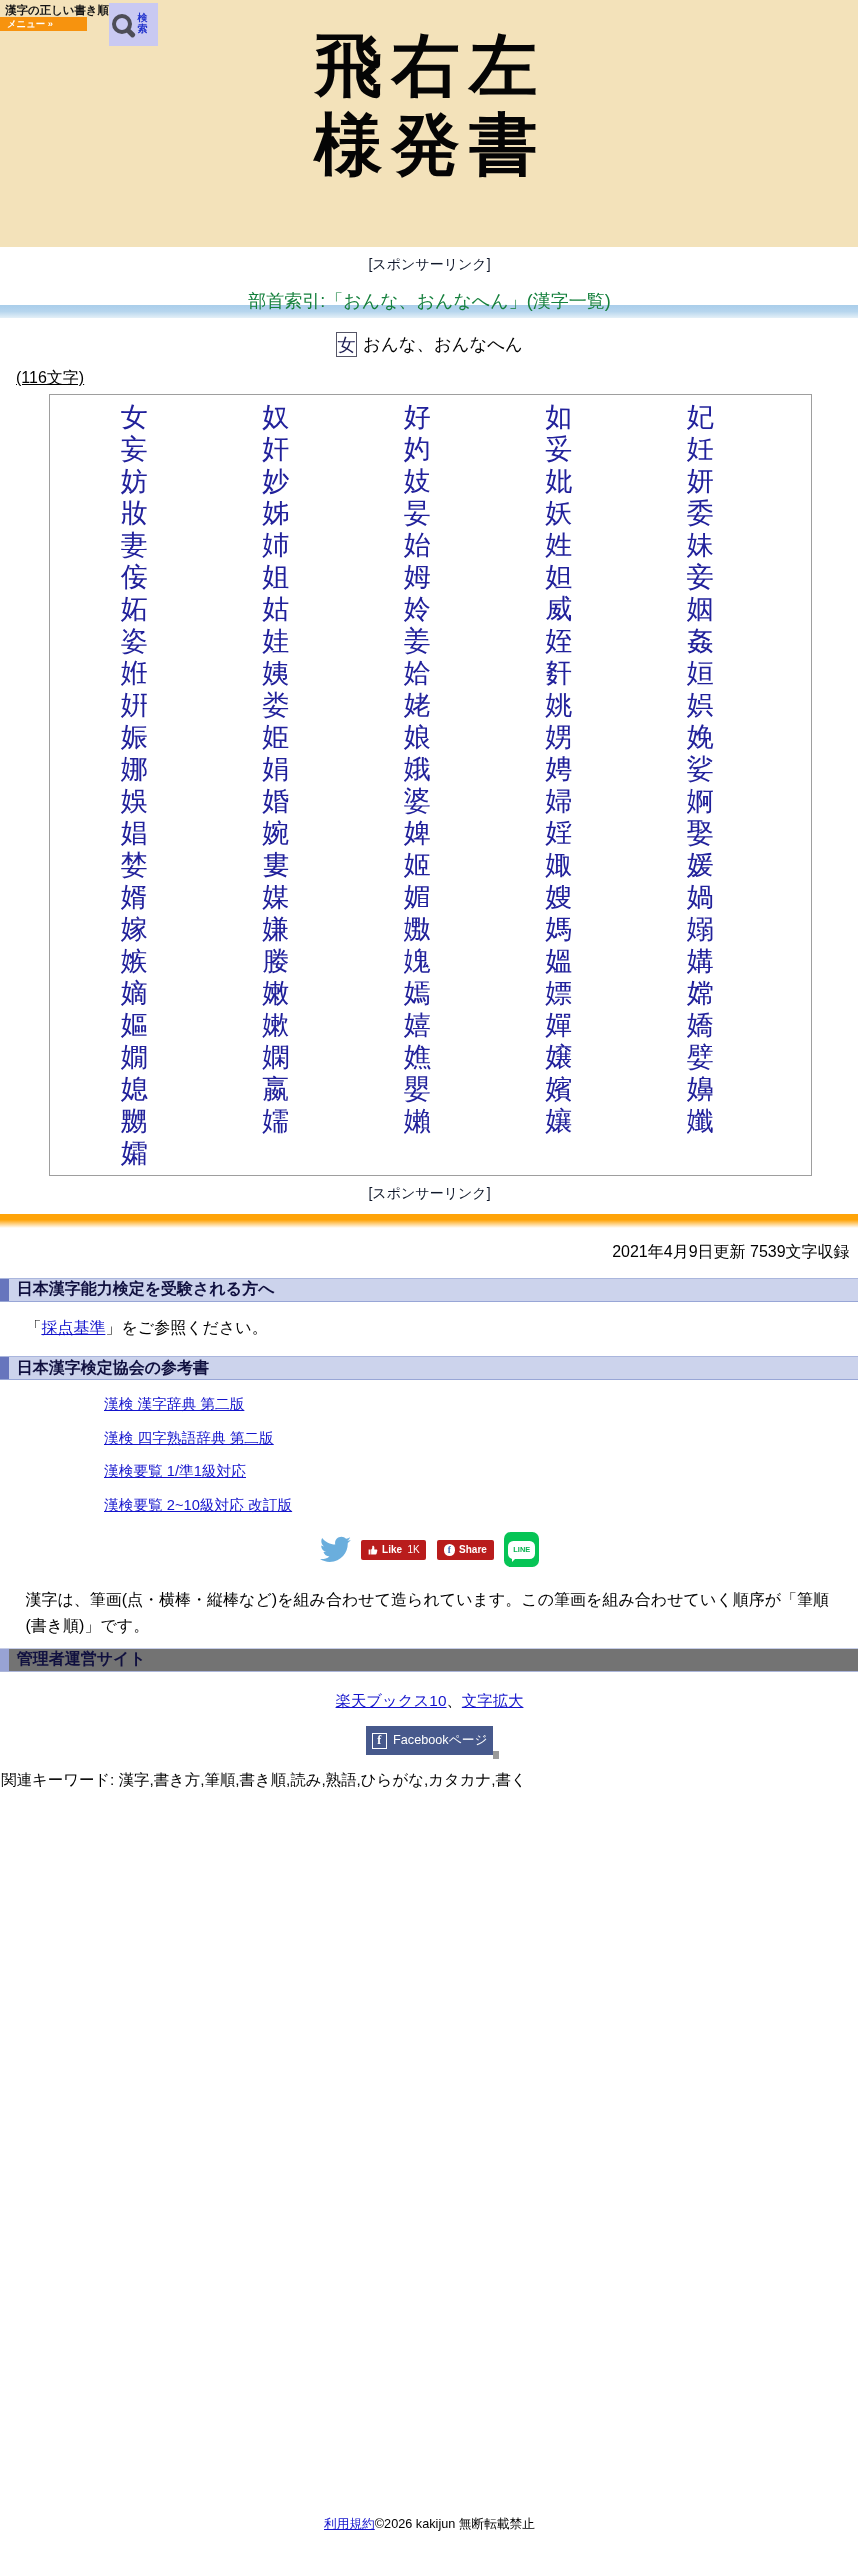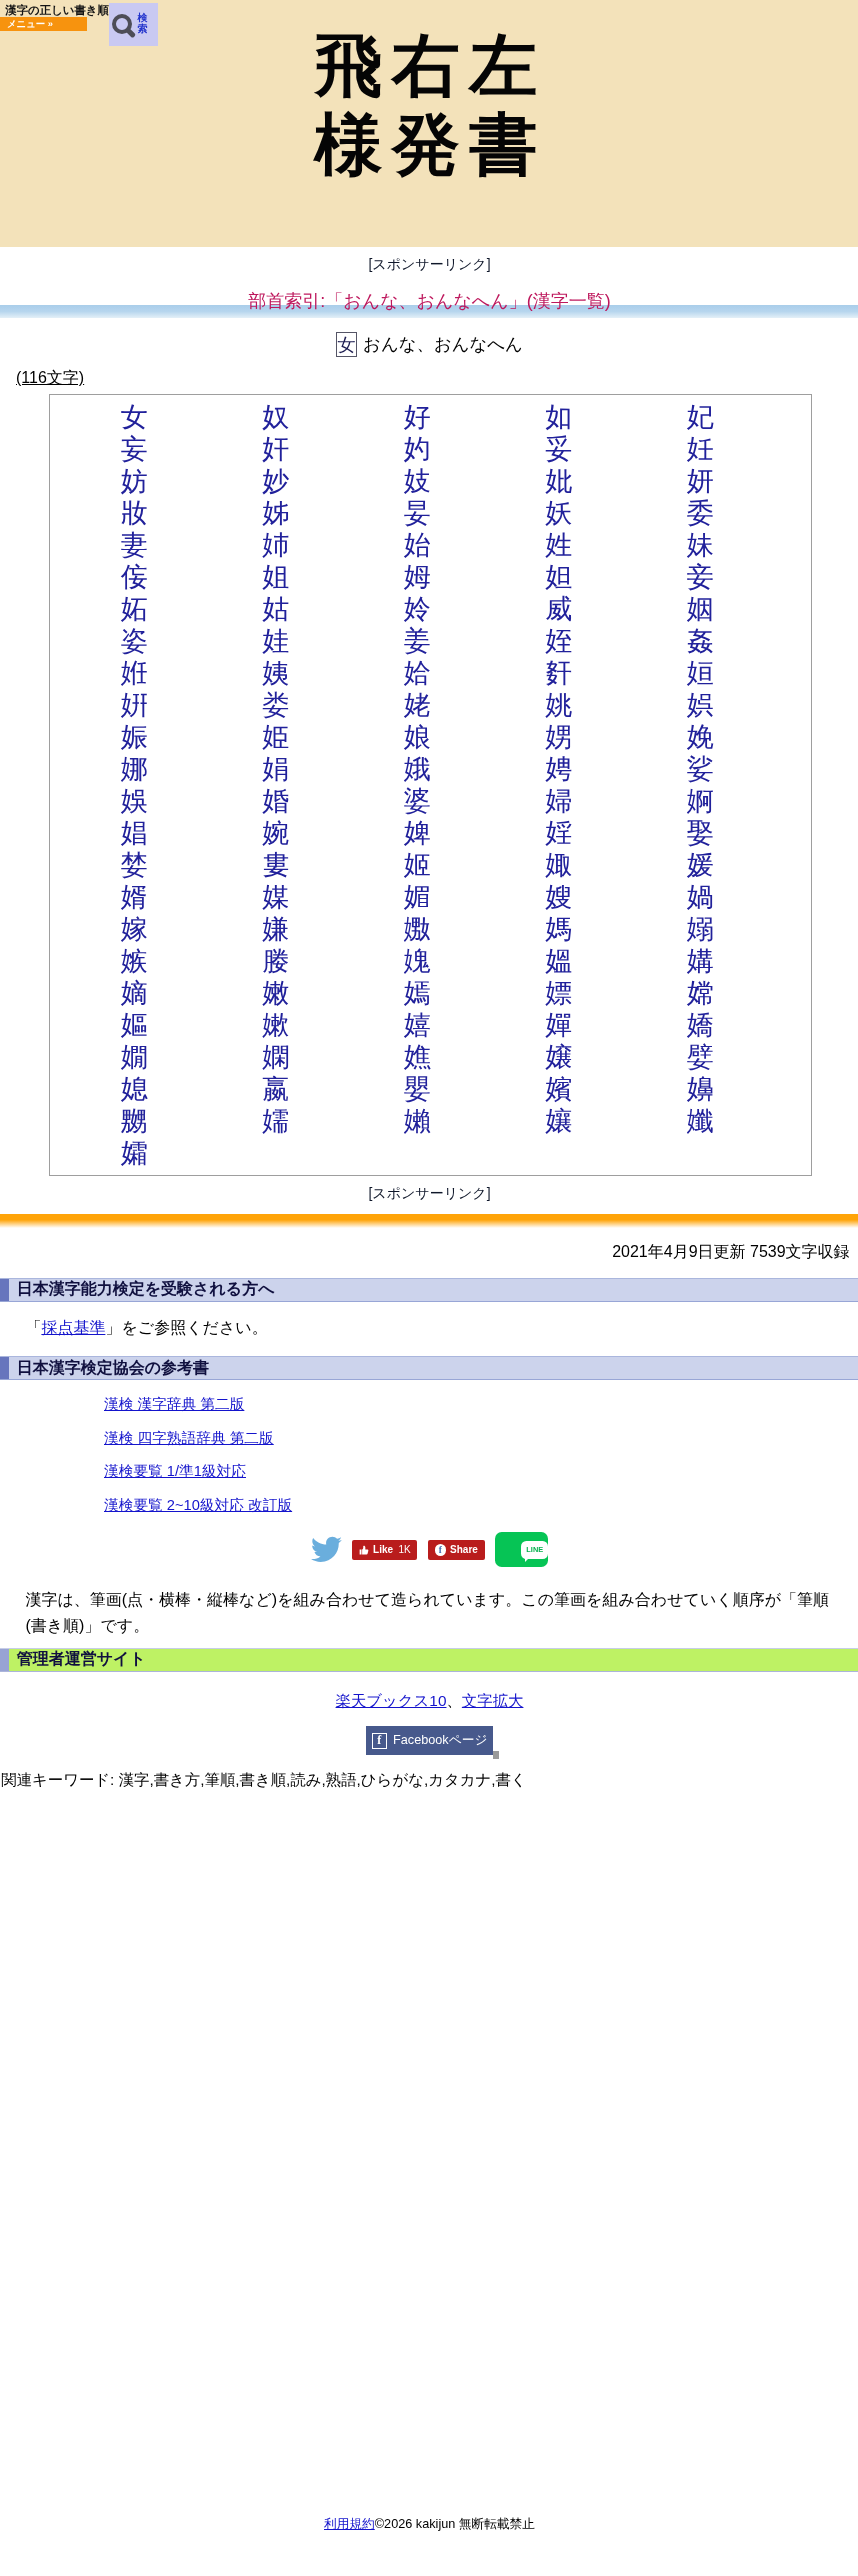--- a/index.html
+++ b/index.html
@@ -34,21 +34,21 @@
   .calligraphy .row { font-size:68px; line-height:79px; letter-spacing:9.4px; }
 
   
   .sponsor { text-align:center; color:#0f172a; font-size:14px; margin-top:9.4px; }
 
   
   .title-wrap { position:relative; margin-top:12px; height:32px; }
   .title-band { position:absolute; left:0; right:0; bottom:0; height:13.4px;
                 background:linear-gradient(180deg,#a9cdea 0%,#b7d6ee 50%,#e4f0f8 100%); }
   .title-text { position:absolute; left:0; right:0; bottom:5.3px; text-align:center;
-                font-size:18px; color:#be185d; }
+                font-size:18px; color:#15803d; }
 
   
   .radical-row { display:flex; justify-content:center; align-items:flex-end; gap:6px; margin-top:13.4px; }
   .radical-box { width:21px; height:25px; border:0.7px solid #556; background:#fff;
                  display:flex; align-items:center; justify-content:center;
                  font-family:"Liberation Serif", serif; font-size:18px; color:#1c1c50; }
   .radical-label { font-size:17.4px; padding-bottom:1.3px; }
 
   .count-label { font-size:16px; margin:10.7px 0 5.3px 16px;text-decoration:underline; }
 
@@ -61,39 +61,39 @@
   
   .orange-bar { height:13.4px; margin-top:10.7px;
                 background:linear-gradient(180deg,#ffa408 0%,#ffa408 42%,#ffffff 100%); }
   .updated { text-align:right; font-size:16px; padding:14.7px 9.4px 5.3px 0; }
 
   
   .section-header { display:flex; align-items:center; height:24px; background:#ccd3ec;
                     border-top:1.3px solid #aab6dd; border-bottom:1.3px solid #98a6d6; margin-top:9.4px; }
   .section-header .sq { width:8.7px; align-self:stretch; background:#6775bd; margin-right:8px; }
   .section-header .t { font-size:16px; color:#10103f; font-weight:bold; }
-  .section-header.light { background:#bef264; border-top-color:#c6cde7; border-bottom-color:#abb5da; }
+  .section-header.light { background:#737373; border-top-color:#c6cde7; border-bottom-color:#abb5da; }
   .section-header.light .sq { background:#98a3d4; }
 
   .note { font-size:16px; margin:16px 0 17.4px 25.4px; }
   .books { display:flex; flex-direction:column; gap:14.7px; margin:14.7px 0 17.4px 104px; }
   .books a { font-size:14.7px; width:fit-content; }
 
   
   .social { display:flex; align-items:center; justify-content:center; gap:10.7px; margin:12px 0 20px; }
   .tw-icon { width:31px; height:27px; cursor:pointer; }
   .fb-btn { background:#b91c1c; color:#fff; font-size:10px; font-weight:bold; height:19.4px;
             display:flex; align-items:center; padding:0 6.7px; border-radius:2px; gap:4px; cursor:pointer; }
   .fb-btn svg { width:10px; height:10px; }
   .fb-btn .cnt { font-weight:normal; margin-left:1.3px; }
   .f-circle { width:11.4px; height:11.4px; background:#fff; color:#4267b2; border-radius:50%;
               font-family:"Liberation Serif", serif; font-weight:bold; font-size:9.4px;
               display:flex; align-items:center; justify-content:center; }
-  .line-btn { width:53px; height:35px; background:#06c455; border-radius:6.7px;
-              display:flex; align-items:center; justify-content:flex-end; cursor:pointer; }
+  .line-btn { width:35px; height:35px; background:#06c455; border-radius:6.7px;
+              display:flex; align-items:center; justify-content:center; cursor:pointer; }
   .line-bubble { width:27px; height:18px; background:#fff; border-radius:5.3px; position:relative;
                  display:flex; align-items:center; justify-content:center;
                  color:#06b14e; font-size:7.4px; font-weight:bold; letter-spacing:0; }
   .line-bubble::after { content:""; position:absolute; left:4px; bottom:-3.3px;
                         border:2.7px solid transparent; border-top-color:#fff; border-left-color:#fff; }
 
   .desc { font-size:16px; line-height:25.4px; margin:0 13.4px 4px 25.4px; }
 
   .center-links { text-align:center; font-size:15.4px; margin:19px 0 14.7px; }
   .fb-badge { width:127px; height:29px; background:#47598c; margin:0 auto; position:relative;

